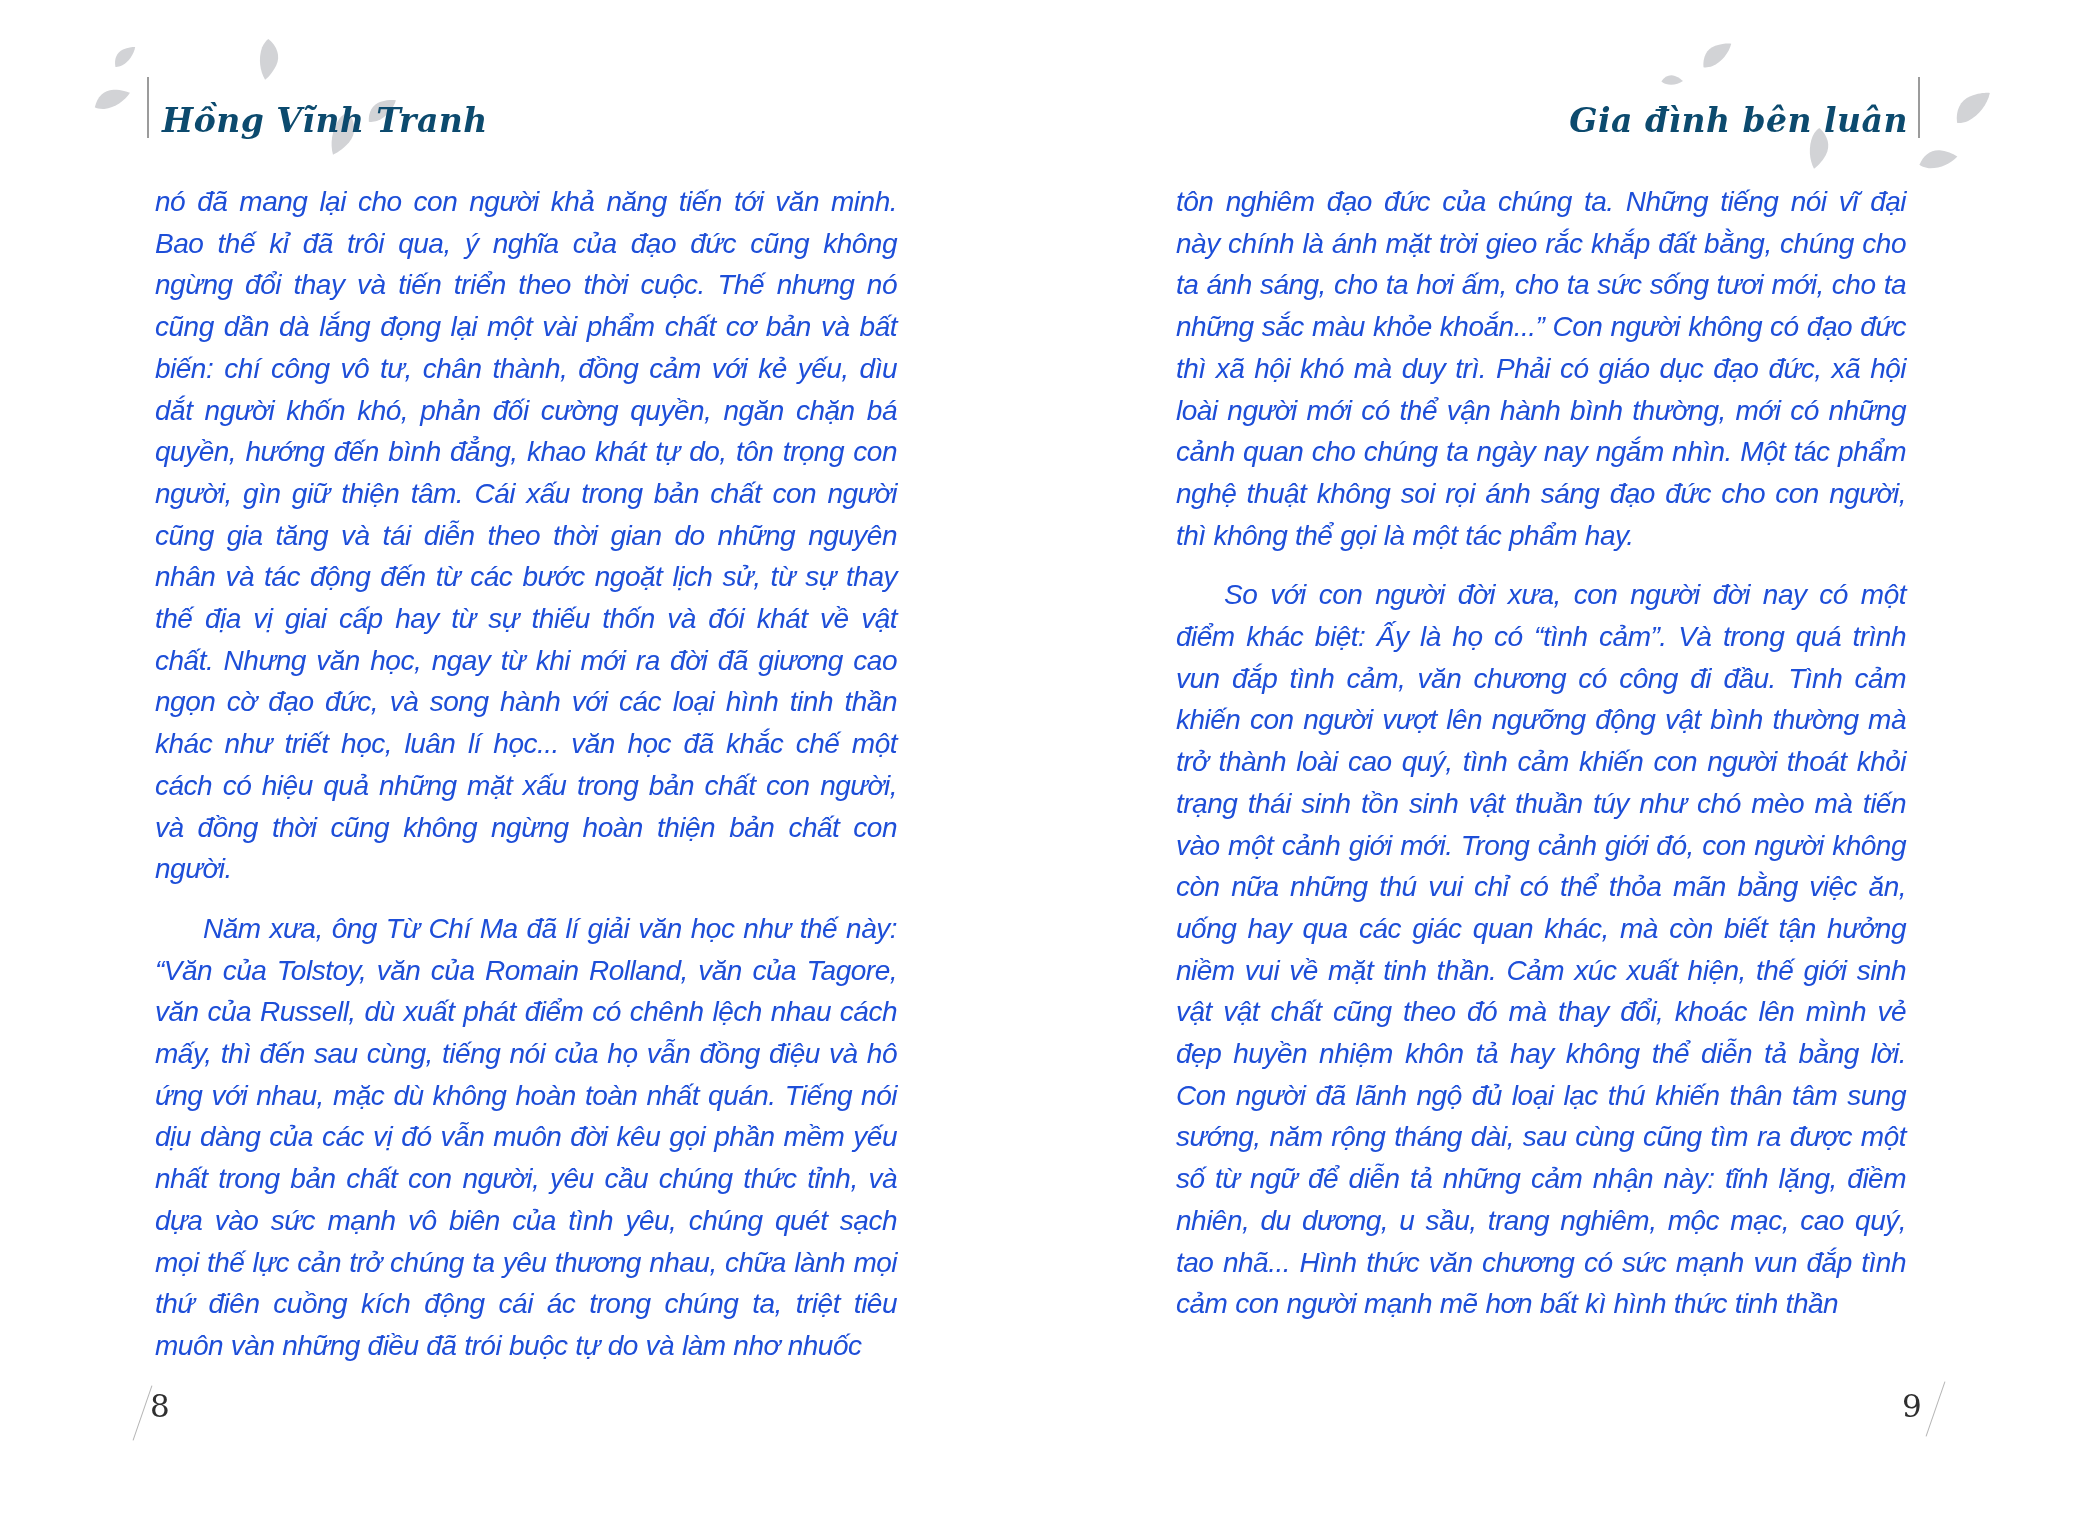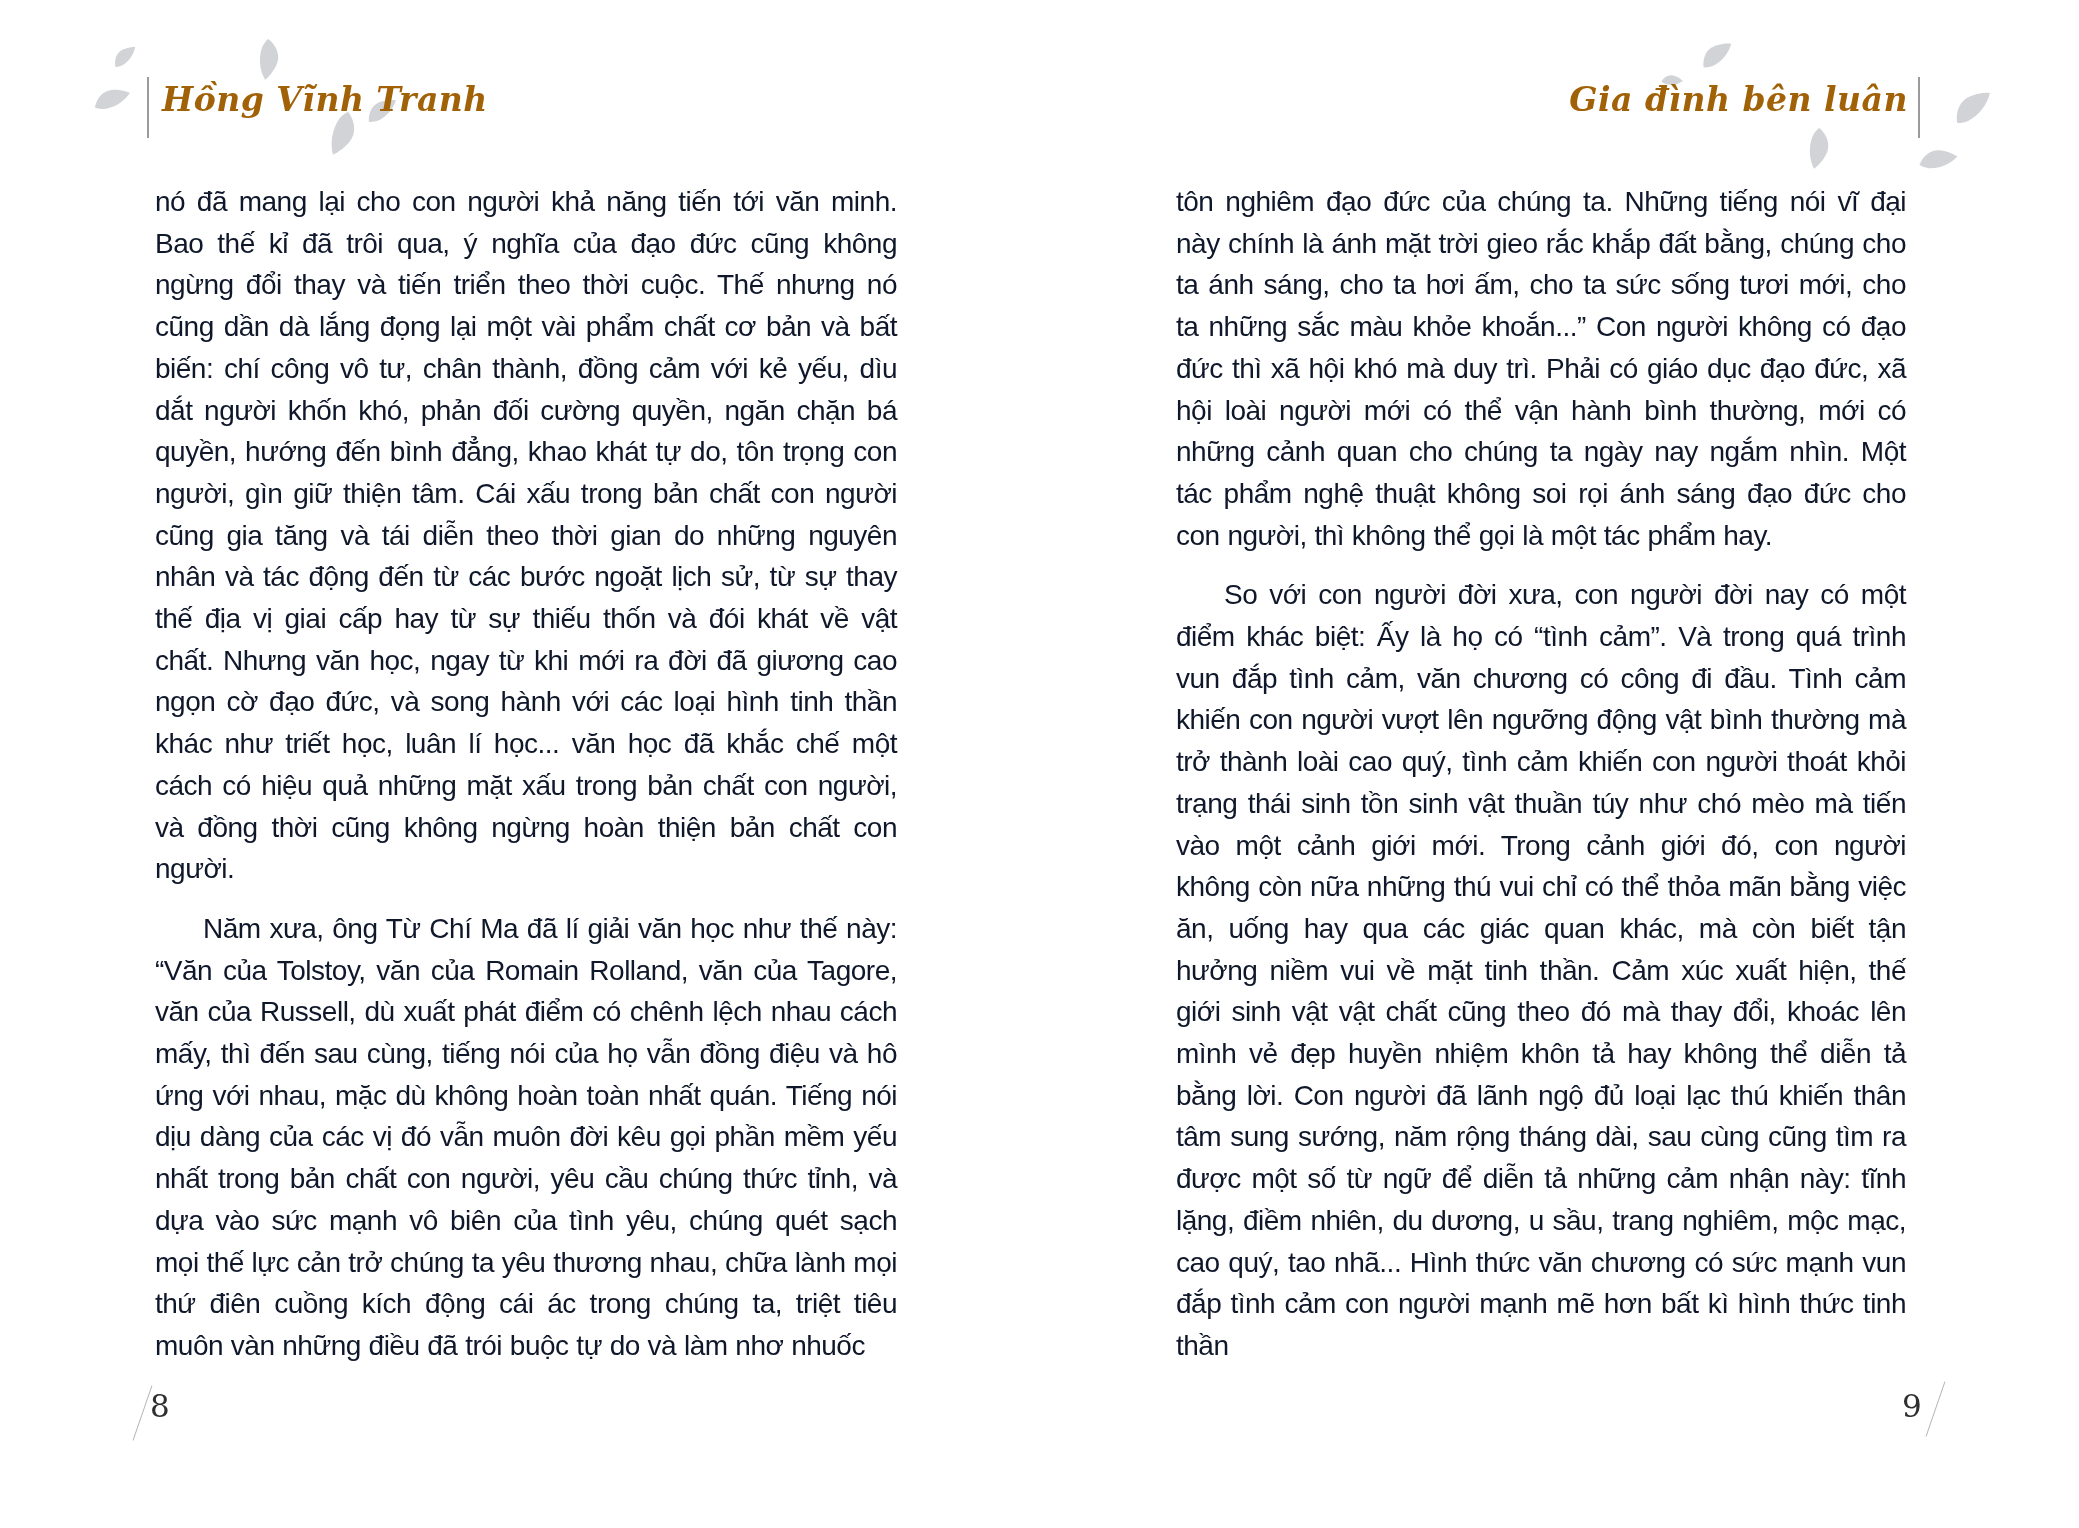--- a/index.html
+++ b/index.html
@@ -8,41 +8,42 @@
     position: relative;
     background: #ffffff;
     font-family: "Liberation Sans", sans-serif;
     overflow: hidden;
   }
 
   
   .text-col {
     position: absolute;
     top: 181px;
-    color: #0f172a;
+    color: #1d4ed8;
     font-size: 28px;
     line-height: 41.7px;
     text-align: justify;
     letter-spacing: -0.5px;
     word-spacing: 0.5px;
+    font-style: italic;
   }
   .col-left  { left: 155px;  width: 742px; }
   .col-right { left: 1176px; width: 730px; }
   .text-col p { margin: 0; }
   .text-col p + p { margin-top: 18px; text-indent: 48px; }
 
   
   .runhead {
     position: absolute;
-    top: 80px;
+    top: 101px;
     font-family: "DejaVu Serif", serif;
     font-style: italic;
     font-weight: 700;
     font-size: 33px;
-    color: #a16207;
+    color: #0c4a6e;
     letter-spacing: 0.5px;
     white-space: nowrap;
   }
   .runhead-left  { left: 162px; }
   .runhead-right { right: 171px; text-align: right; }
 
   .head-rule {
     position: absolute;
     top: 77px;
     width: 2px;

